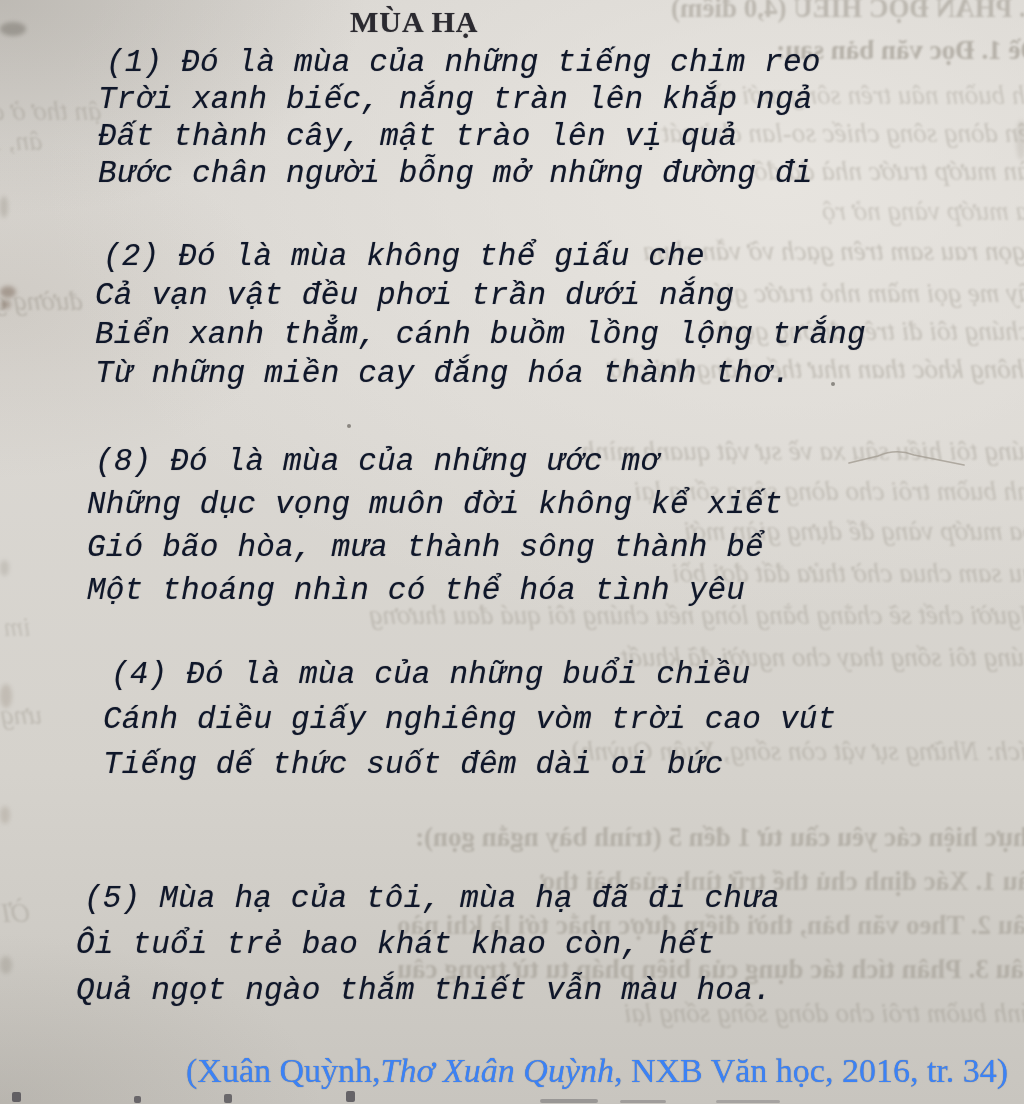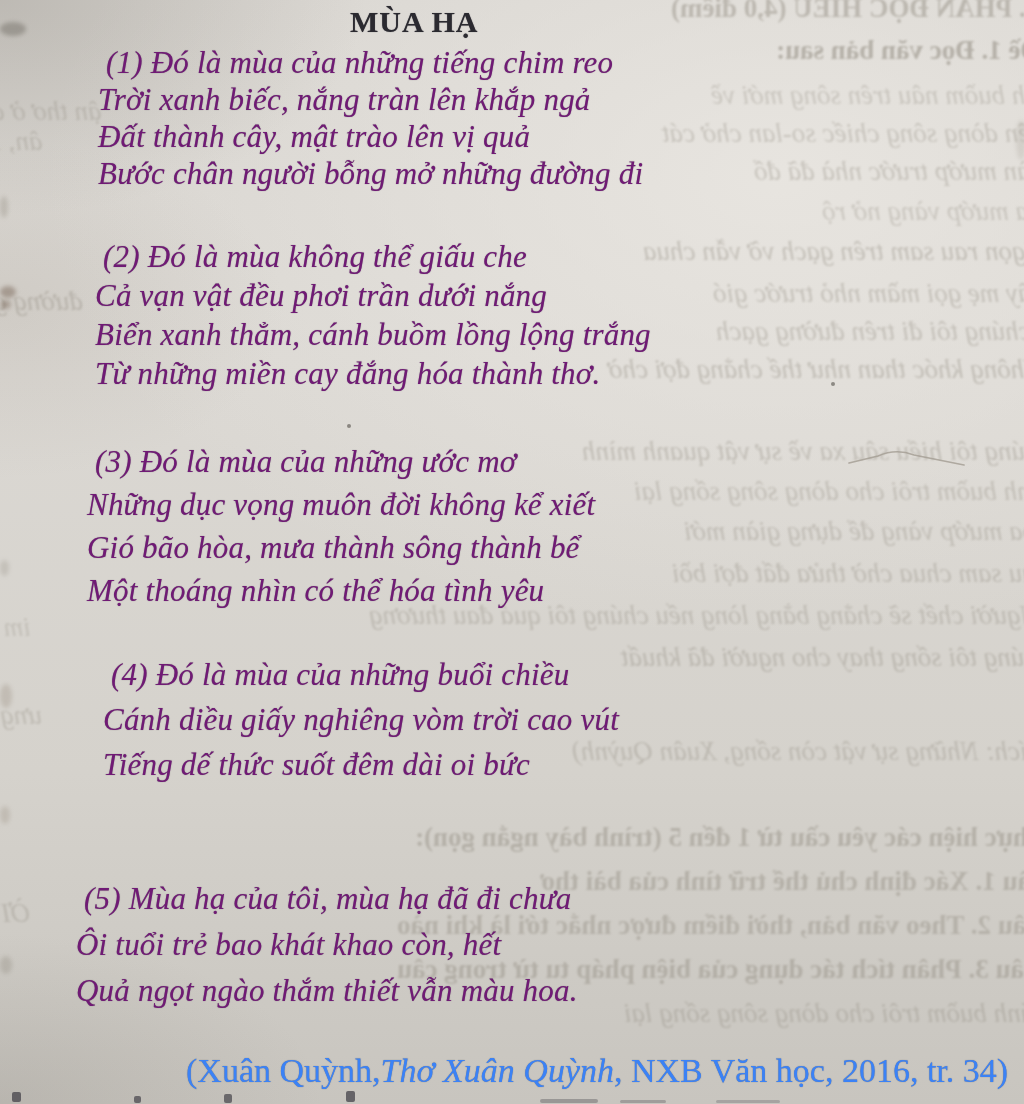--- a/index.html
+++ b/index.html
@@ -13,22 +13,22 @@
       radial-gradient(120% 70% at 76% 16%, rgba(234,231,226,.85) 0%, rgba(234,231,226,0) 60%),
       linear-gradient(180deg,#d7d4cf 0%,#dbd8d3 34%,#d5d2cc 70%,#c8c5bf 100%);
   }
   #paper{position:absolute;inset:0;}
   
   #title{
     position:absolute;left:350px;top:5px;margin:0;
     font-size:30px;font-weight:bold;font-style:normal;letter-spacing:1px;
     color:#2b2a30;text-shadow:0 0 1px rgba(43,42,48,.6);white-space:nowrap;
   }
-  .stanza{position:absolute;font-style:italic;font-size:31px;color:#701a75;
-    text-shadow:0 0 1px rgba(52,51,58,.55);letter-spacing:.2px;}
+  .stanza{position:absolute;font-style:italic;font-size:31px;color:#0f172a;
+    text-shadow:0 0 1px rgba(52,51,58,.55);letter-spacing:.2px;font-family:Liberation Mono, monospace;}
   .stanza .line{white-space:nowrap;}
   .stanza .line:first-child{text-indent:8px;}
   #s1{left:98px;top:44px;line-height:37px;}
   #s2{left:95px;top:237px;line-height:39px;}
   #s3{left:87px;top:440px;line-height:43px;}
   #s4{left:79px;top:652px;line-height:45px;margin-left:24px;}
   #s5{left:76px;top:876px;line-height:46px;}
   #citation{
     position:absolute;left:186px;top:1052px;font-size:34px;color:#3b82f6;
     text-shadow:0 0 1px rgba(47,46,52,.55);white-space:nowrap;
@@ -112,21 +112,21 @@
   </div>
 
   <div class="stanza" id="s2">
     <div class="line">(2) Đó là mùa không thể giấu che</div>
     <div class="line">Cả vạn vật đều phơi trần dưới nắng</div>
     <div class="line">Biển xanh thẳm, cánh buồm lồng lộng trắng</div>
     <div class="line">Từ những miền cay đắng hóa thành thơ.</div>
   </div>
 
   <div class="stanza" id="s3">
-    <div class="line">(3) Đó là mùa của những ước mơ</div>
+    <div class="line">(8) Đó là mùa của những ước mơ</div>
     <div class="line">Những dục vọng muôn đời không kể xiết</div>
     <div class="line">Gió bão hòa, mưa thành sông thành bể</div>
     <div class="line">Một thoáng nhìn có thể hóa tình yêu</div>
   </div>
 
   <div class="stanza" id="s4">
     <div class="line">(4) Đó là mùa của những buổi chiều</div>
     <div class="line">Cánh diều giấy nghiêng vòm trời cao vút</div>
     <div class="line">Tiếng dế thức suốt đêm dài oi bức</div>
   </div>

